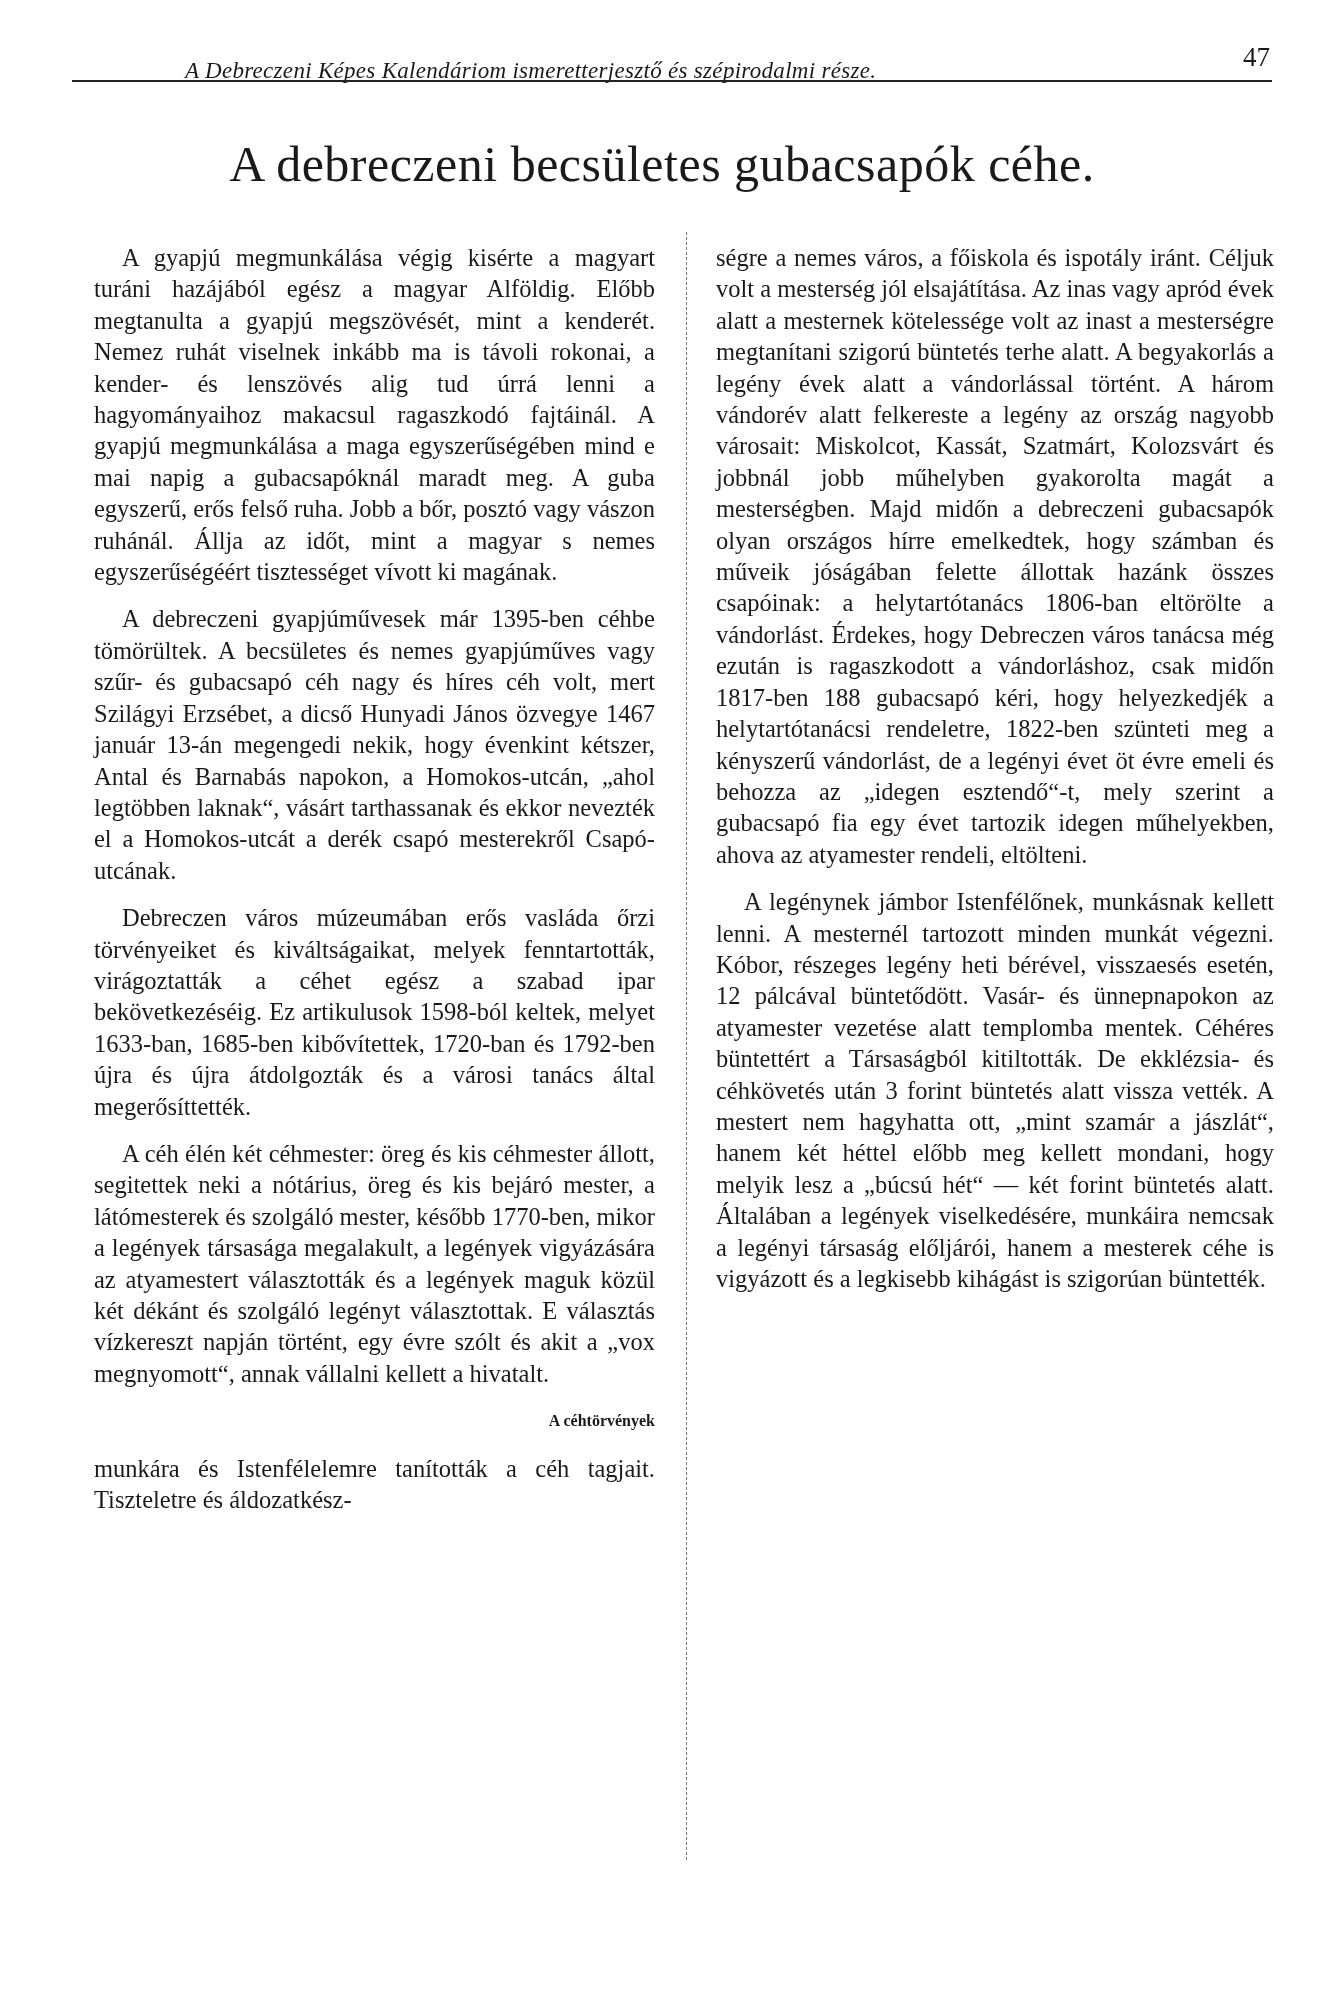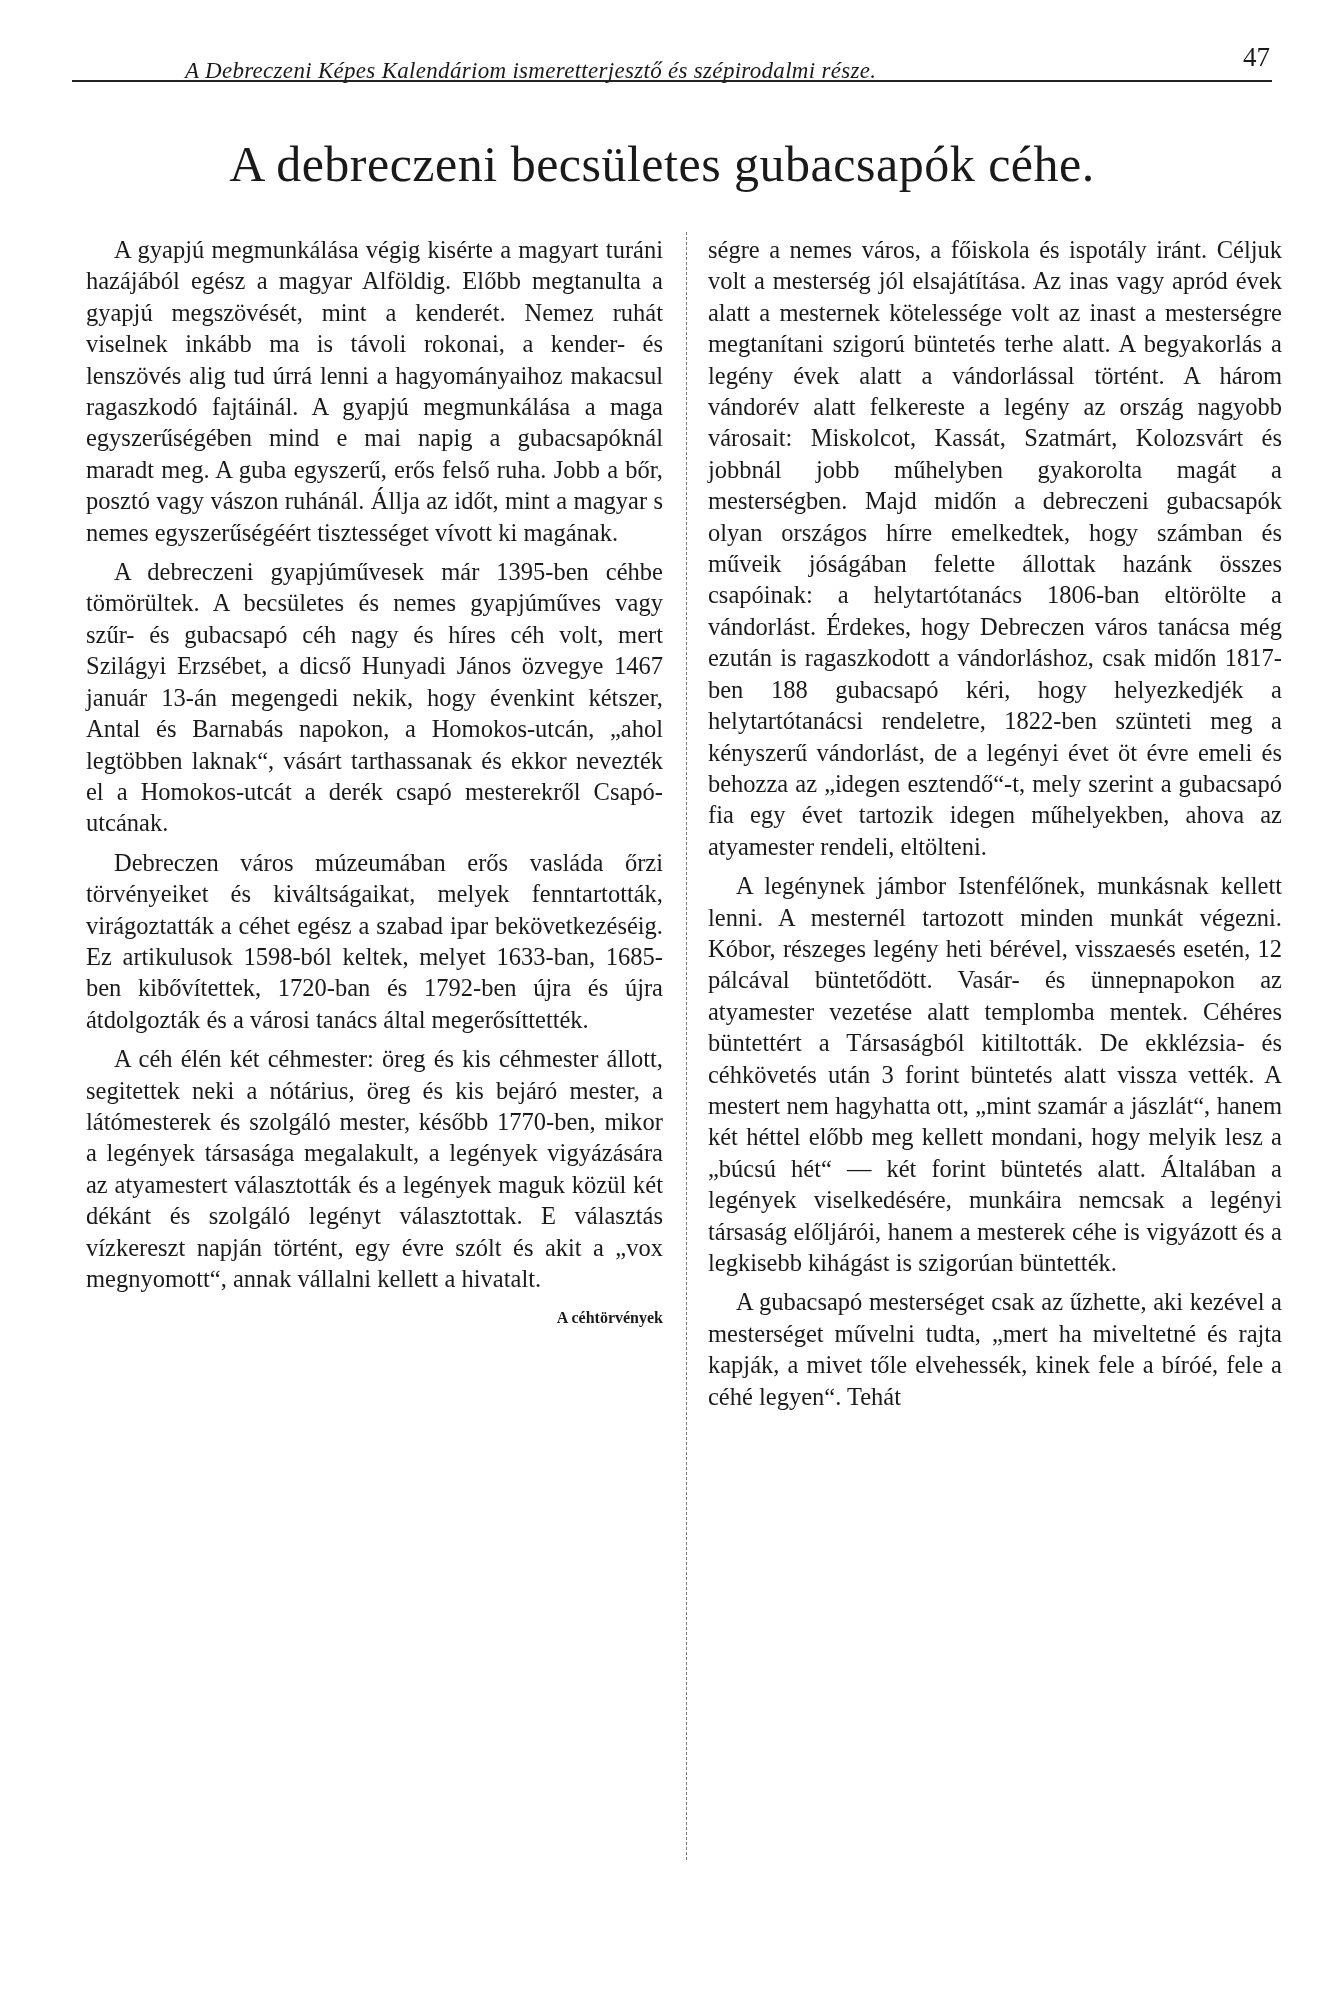--- a/index.html
+++ b/index.html
@@ -5,21 +5,21 @@
   html, body { margin: 0; padding: 0; background: #ffffff; }
   body { width: 1324px; height: 2000px; position: relative; overflow: hidden; color: #1a1a1a; font-family: "Liberation Serif", "DejaVu Serif", serif; }
   .running-head { position: absolute; left: 80px; top: 38px; width: 1190px; height: 40px; }
   .running-head .title { position: absolute; left: 105px; top: 20px; font-style: italic; font-size: 23px; letter-spacing: 0.3px; }
   .running-head .pageno { position: absolute; right: 0; top: 4px; font-size: 27px; }
   .head-rule { position: absolute; left: 72px; top: 80px; width: 1200px; height: 0; border-top: 2px solid #222; }
   .main-title { position: absolute; left: 0; width: 1324px; top: 135px; text-align: center; font-family: "DejaVu Serif", serif; font-size: 50px; letter-spacing: 0.5px; }
   .col { position: absolute; top: 226px; font-size: 24.5px; line-height: 31.4px; text-align: justify; }
   .col-left { left: 78px; width: 593px; }
   .col-right { left: 700px; width: 590px; }
-  .col p { margin: 8px; text-indent: 28px; }
+  .col p { margin: 16px; text-indent: 28px; }
   .col p.cont { text-indent: 0; }
   .col-divider { position: absolute; left: 686px; top: 232px; height: 1628px; border-left: 1px dashed #777; }
   .subhead { text-align: right; font-weight: bold; font-size: 16px; margin: 26px 0 20px 0; text-indent: 0; }
 </style>
 </head>
 <body>
 
 <div class="running-head">
   <span class="title">A Debreczeni Képes Kalendáriom ismeretterjesztő és szépirodalmi része.</span>
   <span class="pageno">47</span>
@@ -27,21 +27,21 @@
 <div class="head-rule"></div>
 
 <h1 class="main-title" style="margin:0;font-weight:normal;font-family:Liberation Serif, serif;">A debreczeni becsületes gubacsapók céhe.</h1>
 
 <div class="col col-left">
   <p>A gyapjú megmunkálása végig kisérte a magyart turáni hazájából egész a magyar Alföldig. Előbb megtanulta a gyapjú megszövését, mint a kenderét. Nemez ruhát viselnek inkább ma is távoli rokonai, a kender- és lenszövés alig tud úrrá lenni a hagyományaihoz makacsul ragaszkodó fajtáinál. A gyapjú megmunkálása a maga egyszerűségében mind e mai napig a gubacsapóknál maradt meg. A guba egyszerű, erős felső ruha. Jobb a bőr, posztó vagy vászon ruhánál. Állja az időt, mint a magyar s nemes egyszerűségéért tisztességet vívott ki magának.</p>
   <p>A debreczeni gyapjúművesek már 1395-ben céhbe tömörültek. A becsületes és nemes gyapjúműves vagy szűr- és gubacsapó céh nagy és híres céh volt, mert Szilágyi Erzsébet, a dicső Hunyadi János özvegye 1467 január 13-án megengedi nekik, hogy évenkint kétszer, Antal és Barnabás napokon, a Homokos-utcán, „ahol legtöbben laknak“, vásárt tarthassanak és ekkor nevezték el a Homokos-utcát a derék csapó mesterekről Csapó-utcának.</p>
   <p>Debreczen város múzeumában erős vasláda őrzi törvényeiket és kiváltságaikat, melyek fenntartották, virágoztatták a céhet egész a szabad ipar bekövetkezéséig. Ez artikulusok 1598-ból keltek, melyet 1633-ban, 1685-ben kibővítettek, 1720-ban és 1792-ben újra és újra átdolgozták és a városi tanács által megerősíttették.</p>
   <p>A céh élén két céhmester: öreg és kis céhmester állott, segitettek neki a nótárius, öreg és kis bejáró mester, a látómesterek és szolgáló mester, később 1770-ben, mikor a legények társasága megalakult, a legények vigyázására az atyamestert választották és a legények maguk közül két dékánt és szolgáló legényt választottak. E választás vízkereszt napján történt, egy évre szólt és akit a „vox megnyomott“, annak vállalni kellett a hivatalt.</p>
   <p class="subhead">A céhtörvények</p>
+  <p class="cont">munkára és Istenfélelemre tanították a céh tagjait. Tiszteletre és áldozatkész-</p>
 </div>
 
 <div class="col-divider"></div>
 
 <div class="col col-right">
   <p class="cont">ségre a nemes város, a főiskola és ispotály iránt. Céljuk volt a mesterség jól elsajátítása. Az inas vagy apród évek alatt a mesternek kötelessége volt az inast a mesterségre megtanítani szigorú büntetés terhe alatt. A begyakorlás a legény évek alatt a vándorlással történt. A három vándorév alatt felkereste a legény az ország nagyobb városait: Miskolcot, Kassát, Szatmárt, Kolozsvárt és jobbnál jobb műhelyben gyakorolta magát a mesterségben. Majd midőn a debreczeni gubacsapók olyan országos hírre emelkedtek, hogy számban és műveik jóságában felette állottak hazánk összes csapóinak: a helytartótanács 1806-ban eltörölte a vándorlást. Érdekes, hogy Debreczen város tanácsa még ezután is ragaszkodott a vándorláshoz, csak midőn 1817-ben 188 gubacsapó kéri, hogy helyezkedjék a helytartótanácsi rendeletre, 1822-ben szünteti meg a kényszerű vándorlást, de a legényi évet öt évre emeli és behozza az „idegen esztendő“-t, mely szerint a gubacsapó fia egy évet tartozik idegen műhelyekben, ahova az atyamester rendeli, eltölteni.</p>
   <p>A legénynek jámbor Istenfélőnek, munkásnak kellett lenni. A mesternél tartozott minden munkát végezni. Kóbor, részeges legény heti bérével, visszaesés esetén, 12 pálcával büntetődött. Vasár- és ünnepnapokon az atyamester vezetése alatt templomba mentek. Céhéres büntettért a Társaságból kitiltották. De ekklézsia- és céhkövetés után 3 forint büntetés alatt vissza vették. A mestert nem hagyhatta ott, „mint szamár a jászlát“, hanem két héttel előbb meg kellett mondani, hogy melyik lesz a „búcsú hét“ — két forint büntetés alatt. Általában a legények viselkedésére, munkáira nemcsak a legényi társaság előljárói, hanem a mesterek céhe is vigyázott és a legkisebb kihágást is szigorúan büntették.</p>
-  <p>A gubacsapó mesterséget csak az űzhette, aki kezével a mesterséget művelni tudta, „mert ha miveltetné és rajta kapják, a mivet tőle elvehessék, kinek fele a bíróé, fele a céhé legyen“. Tehát</p>
 </div>
 
 </body></html>

